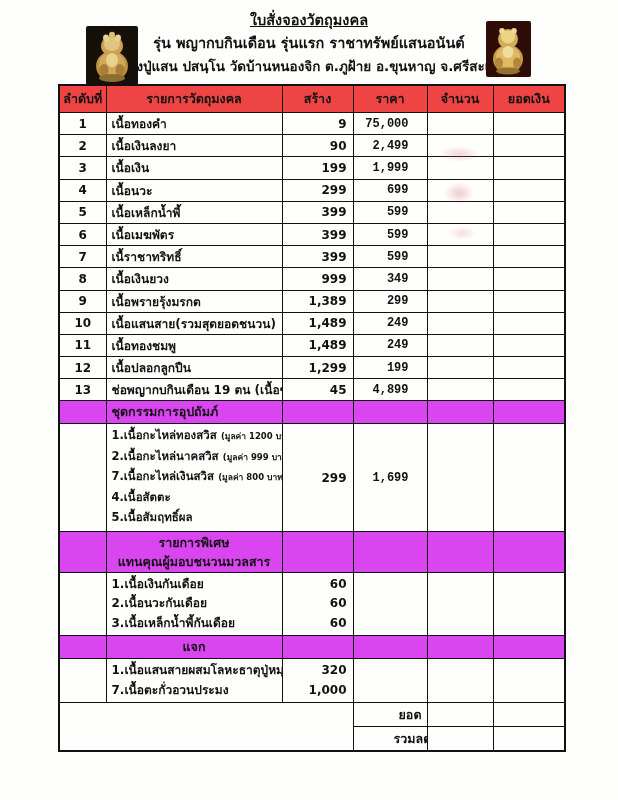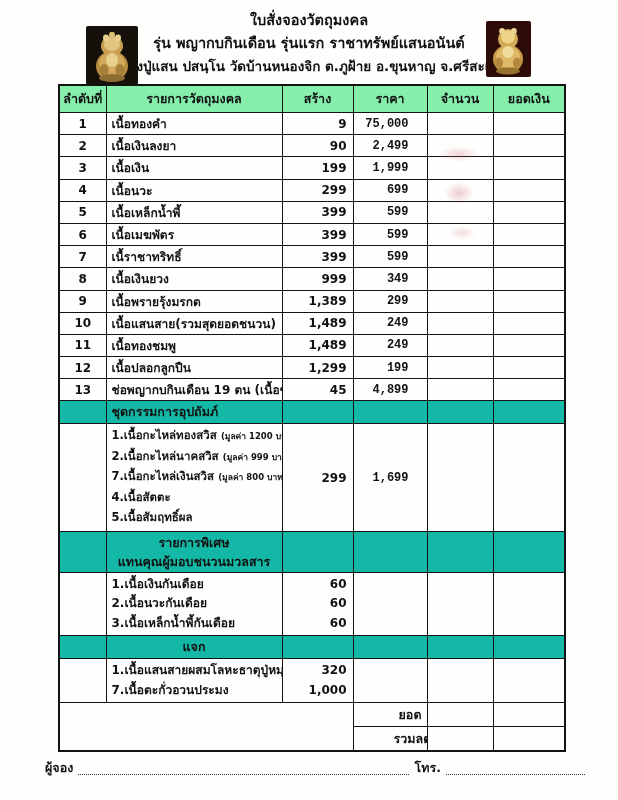--- a/index.html
+++ b/index.html
@@ -7,21 +7,21 @@
     width:618px;height:800px;overflow:hidden;
     background:#ffffff;
     font-family:"DejaVu Sans",sans-serif;
     color:#111;
   }
   .page{position:relative;width:618px;height:800px;background:#fefefd;}
 
   
   .titles{padding-top:9px;text-align:center;}
   .titles div{line-height:23px;font-weight:bold;}
-  .t1{font-size:14.5px;}
+  .t1{font-size:14.5px;text-decoration:underline;}
   .t2{font-size:14.5px;}
   .t3{font-size:13.5px;}
 
   
   .amulet{position:absolute;border-radius:2px;overflow:hidden;}
   .amulet.left{left:86px;top:26px;width:52px;height:59px;background:#15100a;}
   .amulet.right{left:486px;top:21px;width:45px;height:56px;background:#2e0d08;}
   .amulet svg{display:block;width:100%;height:100%;}
 
   
@@ -29,31 +29,31 @@
     border-collapse:collapse;table-layout:fixed;
     margin:6px 0 0 58px;width:506px;
     border:2.5px solid #121212;
   }
   td,th{
     border:1.6px solid #121212;
     font-size:12px;font-weight:600;
     padding:1px 5px;overflow:hidden;white-space:nowrap;
   }
   thead th{
-    background:#86efac;font-weight:bold;font-size:12.5px;
+    background:#ef4444;font-weight:bold;font-size:12.5px;
     height:22px;text-align:center;padding:2px 2px;
   }
   .std-row td{height:19.2px;}
   .c-center{text-align:center;}
   .c-left{text-align:left;}
   .c-right{text-align:right;}
   .made-pad{padding-right:6px;}
   .price-pad{padding-right:18px;font-family:Liberation Mono, monospace;}
 
-  tr.section td{background:#14b8a6;font-weight:bold;height:20px;margin-left:36px;}
+  tr.section td{background:#d946ef;font-weight:bold;height:20px;margin-left:36px;}
   .sec-left{text-align:left;font-size:12.5px;}
   .sec-center{text-align:center;font-size:12.5px;}
   .sec-center div{line-height:19px;}
 
   td.lines{vertical-align:top;padding-top:2px;padding-bottom:2px;}
   td.lines div{line-height:19.5px;}
   .ci span.itx{font-size:11.5px;}
   .ci span.note{font-size:8.5px;font-weight:600;}
   td.v-mid{vertical-align:middle;}
 
@@ -326,26 +326,20 @@
       <tr>
         <td class="c-right total-label">รวมลดแล้ว</td>
         <td></td>
         <td></td>
       </tr>
     </tbody>
   </table>
 
   <div class="footer">
     <div class="fill-row">
-      <span>ผู้จอง</span>
-      <span class="dots"></span>
-      <span>โทร.</span>
-      <span class="dots short"></span>
-    </div>
-    <div class="fill-row">
       
       
     </div>
 
   </div>
 
   <div class="smudge s1"></div>
   <div class="smudge s2"></div>
   <div class="smudge s3"></div>
 </div>

